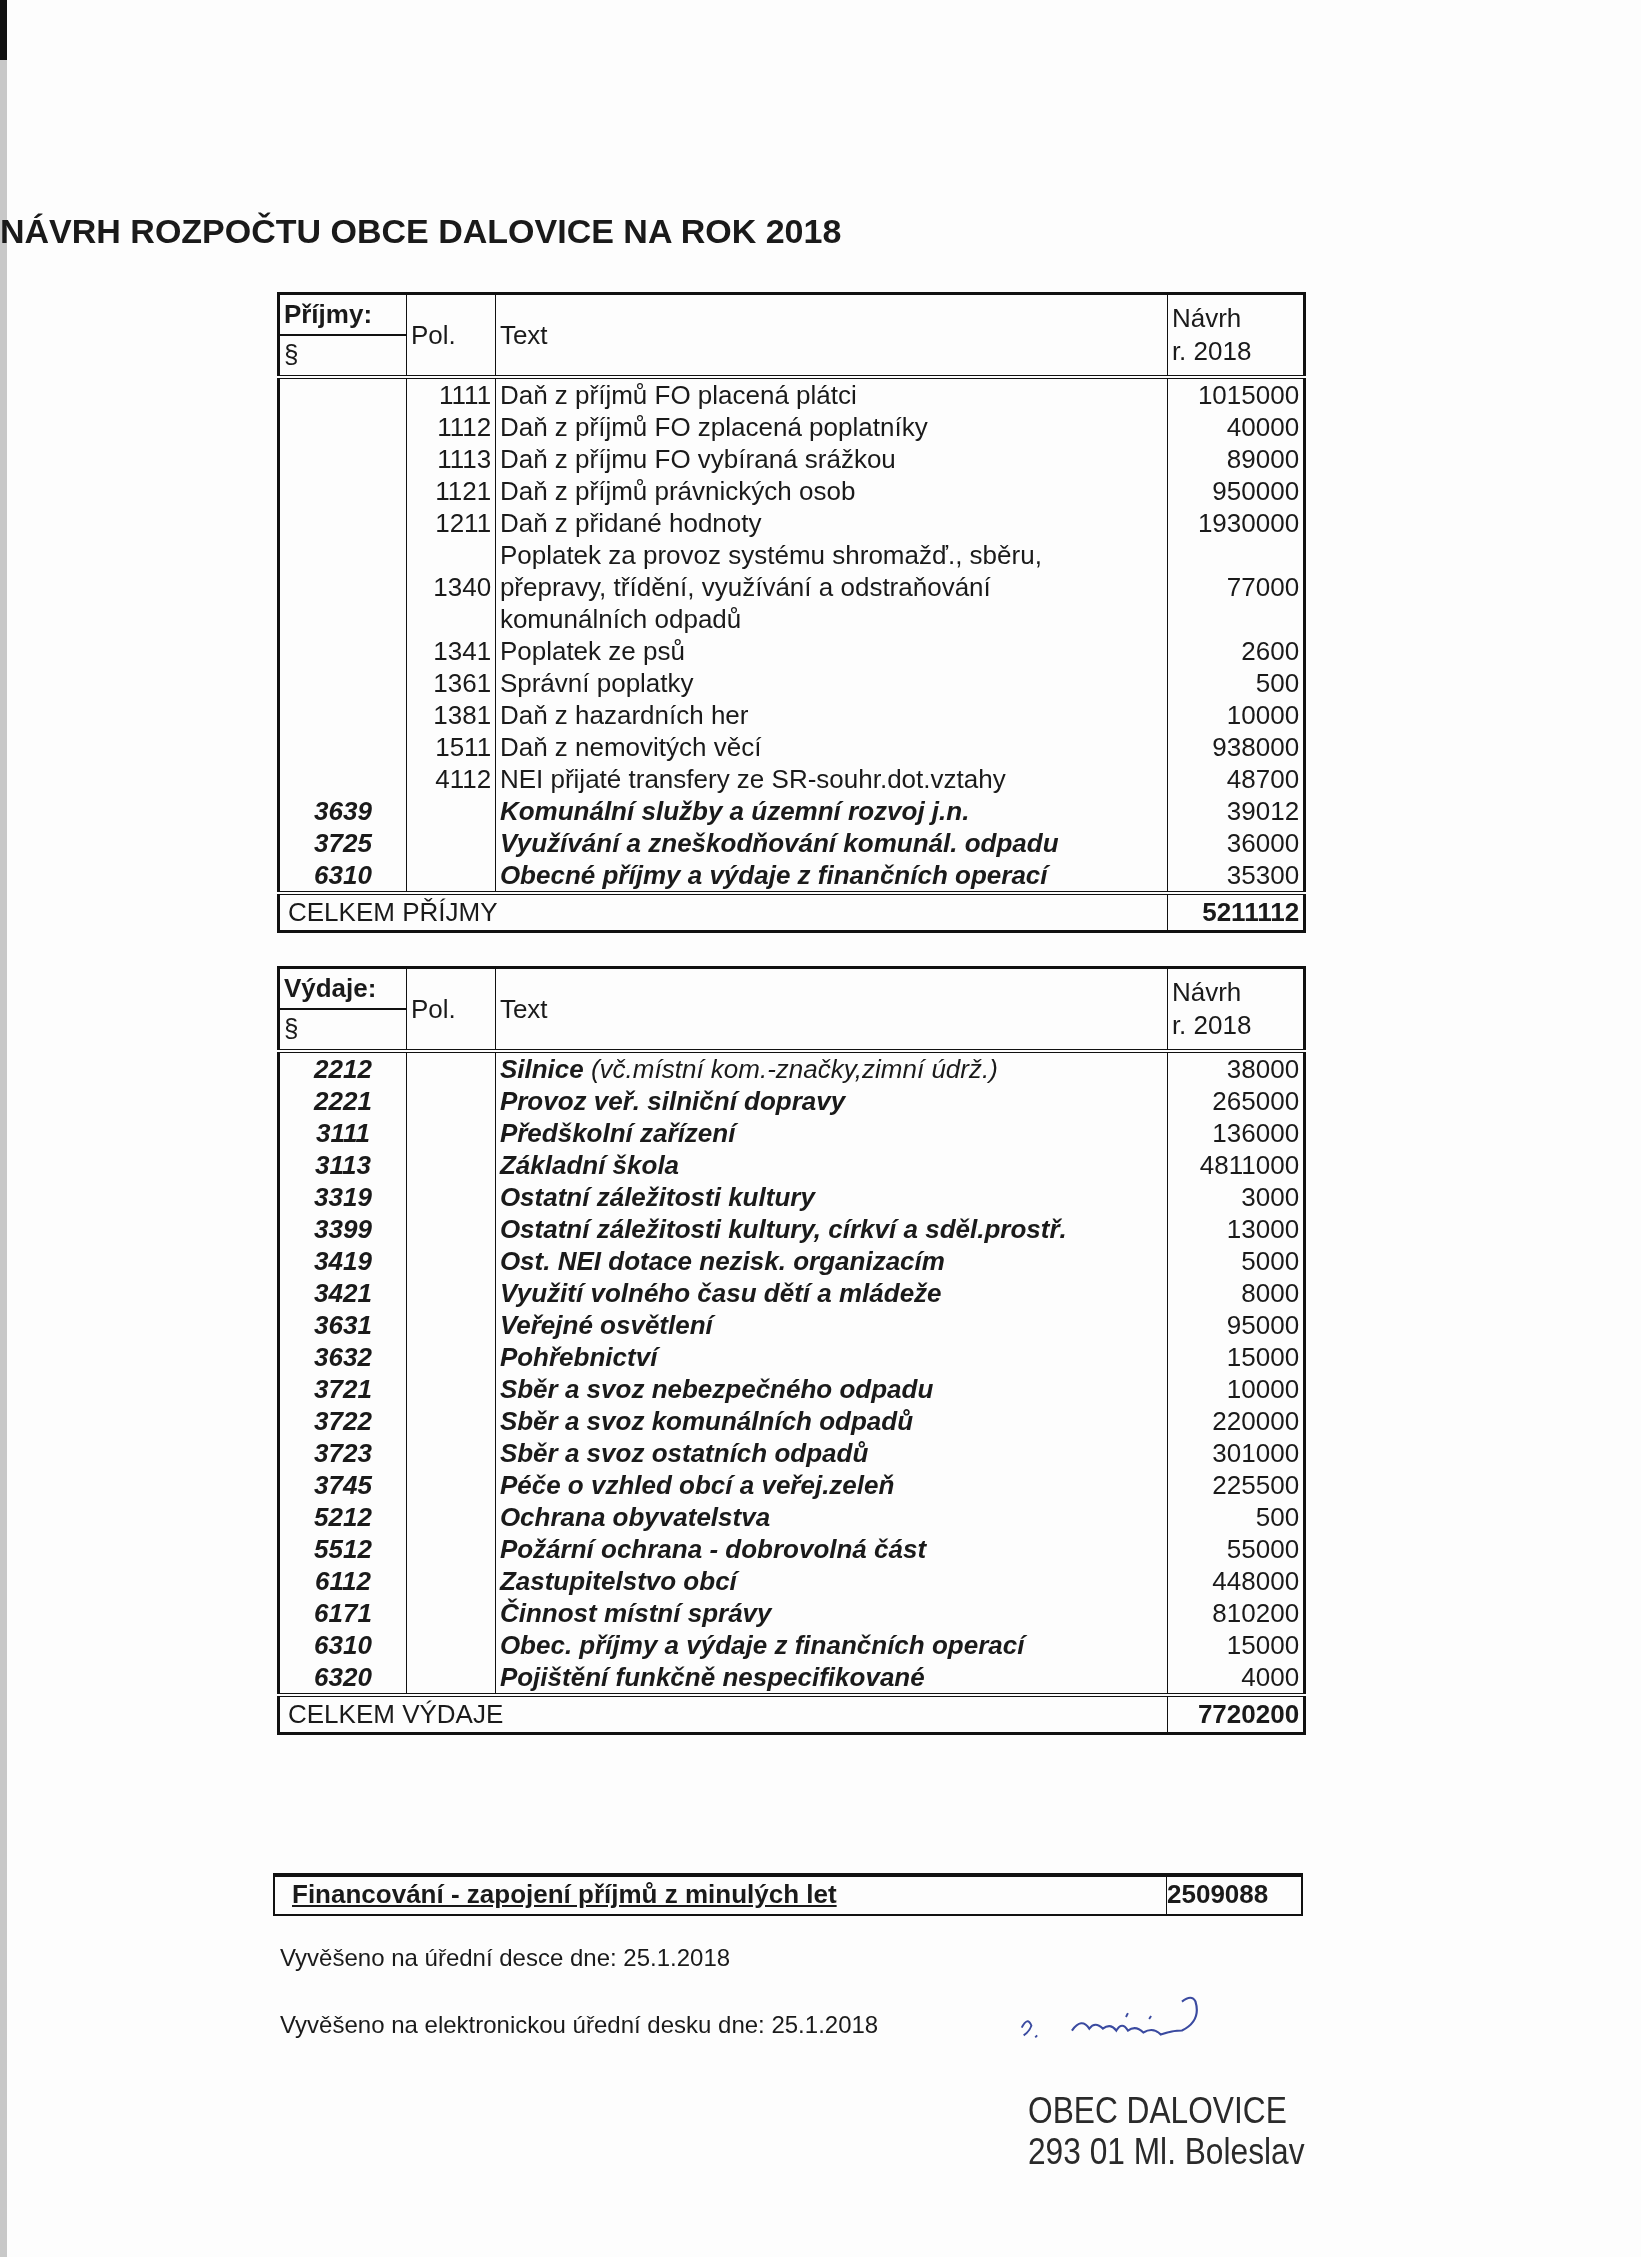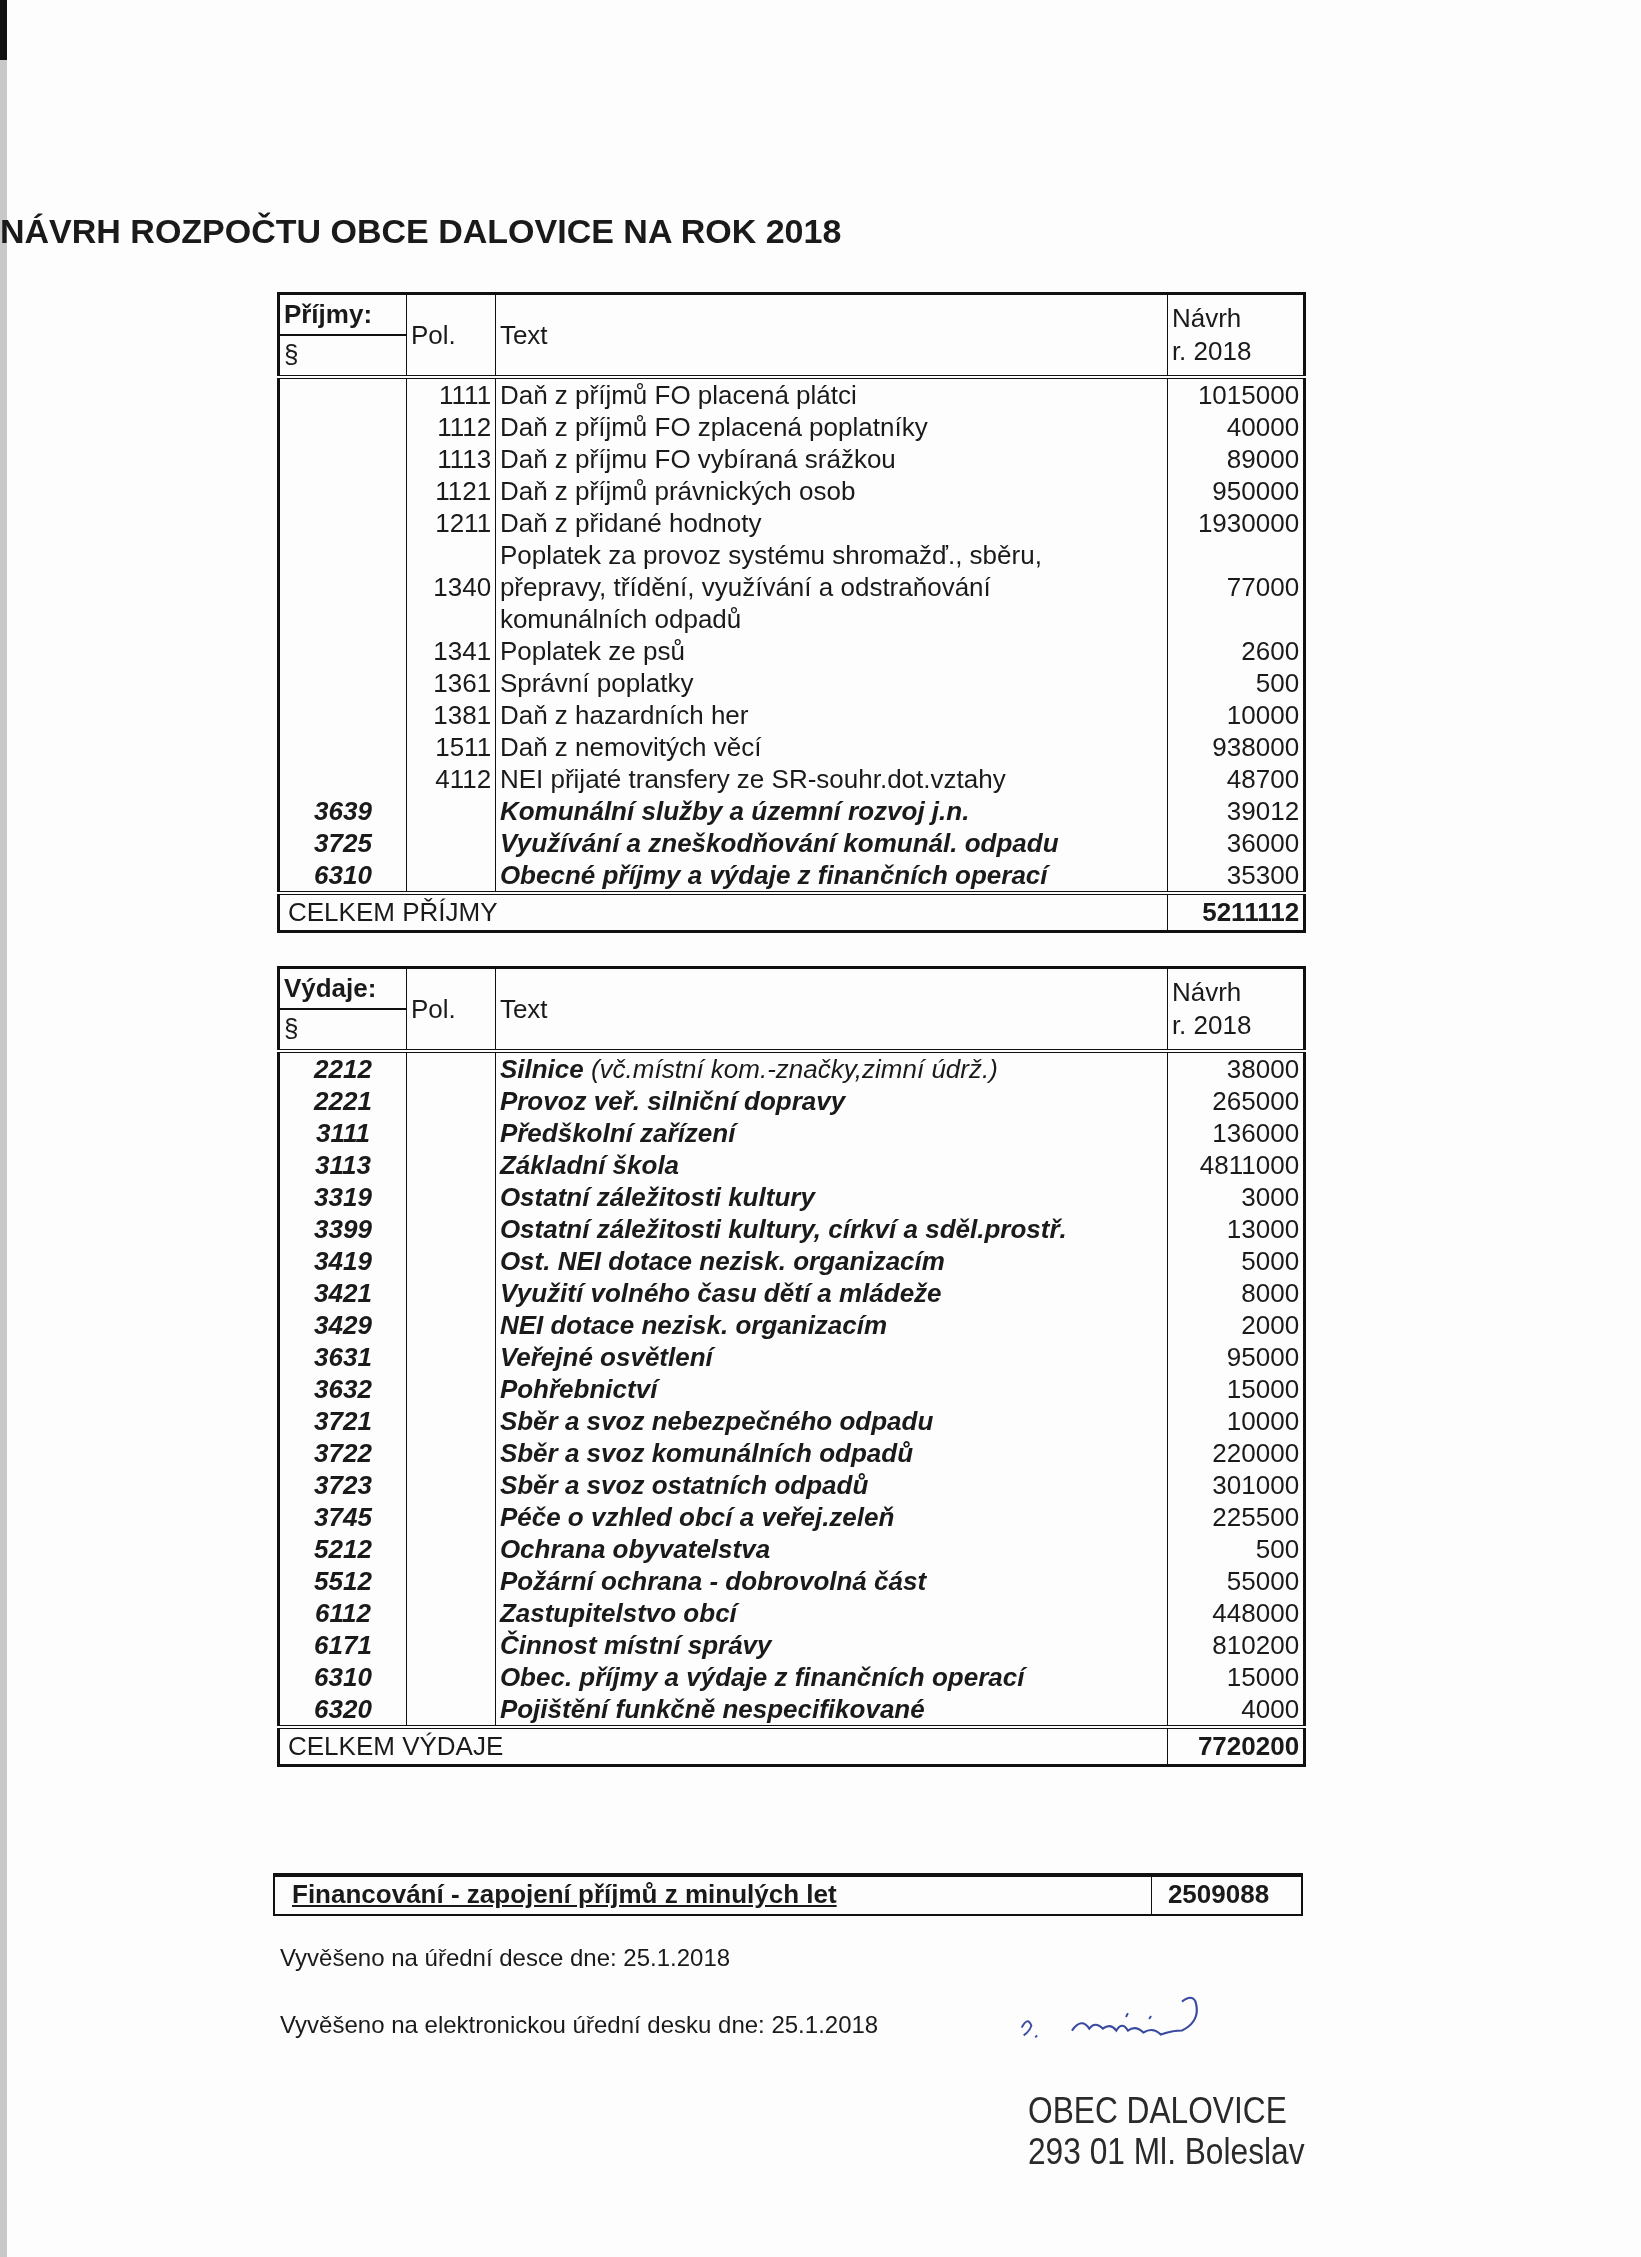--- a/index.html
+++ b/index.html
@@ -34,21 +34,21 @@
   td.c-val { text-align: right; }
   .sub { font-weight: normal; font-style: italic; }
   tr.total td { border-top: 4.8px double #111; font-size: 26px; line-height: 35px; }
   tr.total td.tl { text-align: left; padding-left: 8px; }
   tr.total td.tv { font-weight: bold; text-align: right; border-left: 1.9px solid #111; }
   .fin {
     position: absolute; left: 273px; top: 1873px; width: 1026px; height: 37px;
     border: 2.9px solid #111; border-top-width: 4.8px; display: flex; font-size: 26px; font-weight: bold;
   }
   .fin .fl { flex: 1; padding-left: 17px; line-height: 35px; border-right: 1.9px solid #111; text-decoration: underline; }
-  .fin .fv { width: 133px; text-align: center; padding-right: 16px; line-height: 35px; }
+  .fin .fv { width: 133px; text-align: left; padding-right: 1px; line-height: 35px; }
   .note { position: absolute; font-size: 24px; }
   .sig { position: absolute; left: 1014px; top: 1984px; width: 251px; height: 68px; }
   .stamp { position: absolute; left: 1028px; top: 2090px; font-size: 36px; line-height: 41px; transform: scaleX(0.88); transform-origin: left top; color: #2a2a2a; }
 </style>
 </head>
 <body>
 
 <div class="scan-edge"></div>
 <div class="scan-edge2"></div>
 
@@ -231,26 +231,20 @@
         <td class="c-txt it">Ost. NEI dotace nezisk. organizacím</td>
         <td class="c-val">5000</td>
       </tr>
   <tr>
         <td class="c-sec">3421</td>
         <td class="c-pol"></td>
         <td class="c-txt it">Využití volného času dětí a mládeže</td>
         <td class="c-val">8000</td>
       </tr>
   <tr>
-        <td class="c-sec">3429</td>
-        <td class="c-pol"></td>
-        <td class="c-txt it">NEI dotace nezisk. organizacím</td>
-        <td class="c-val">2000</td>
-      </tr>
-  <tr>
         <td class="c-sec">3631</td>
         <td class="c-pol"></td>
         <td class="c-txt it">Veřejné osvětlení</td>
         <td class="c-val">95000</td>
       </tr>
   <tr>
         <td class="c-sec">3632</td>
         <td class="c-pol"></td>
         <td class="c-txt it">Pohřebnictví</td>
         <td class="c-val">15000</td>

